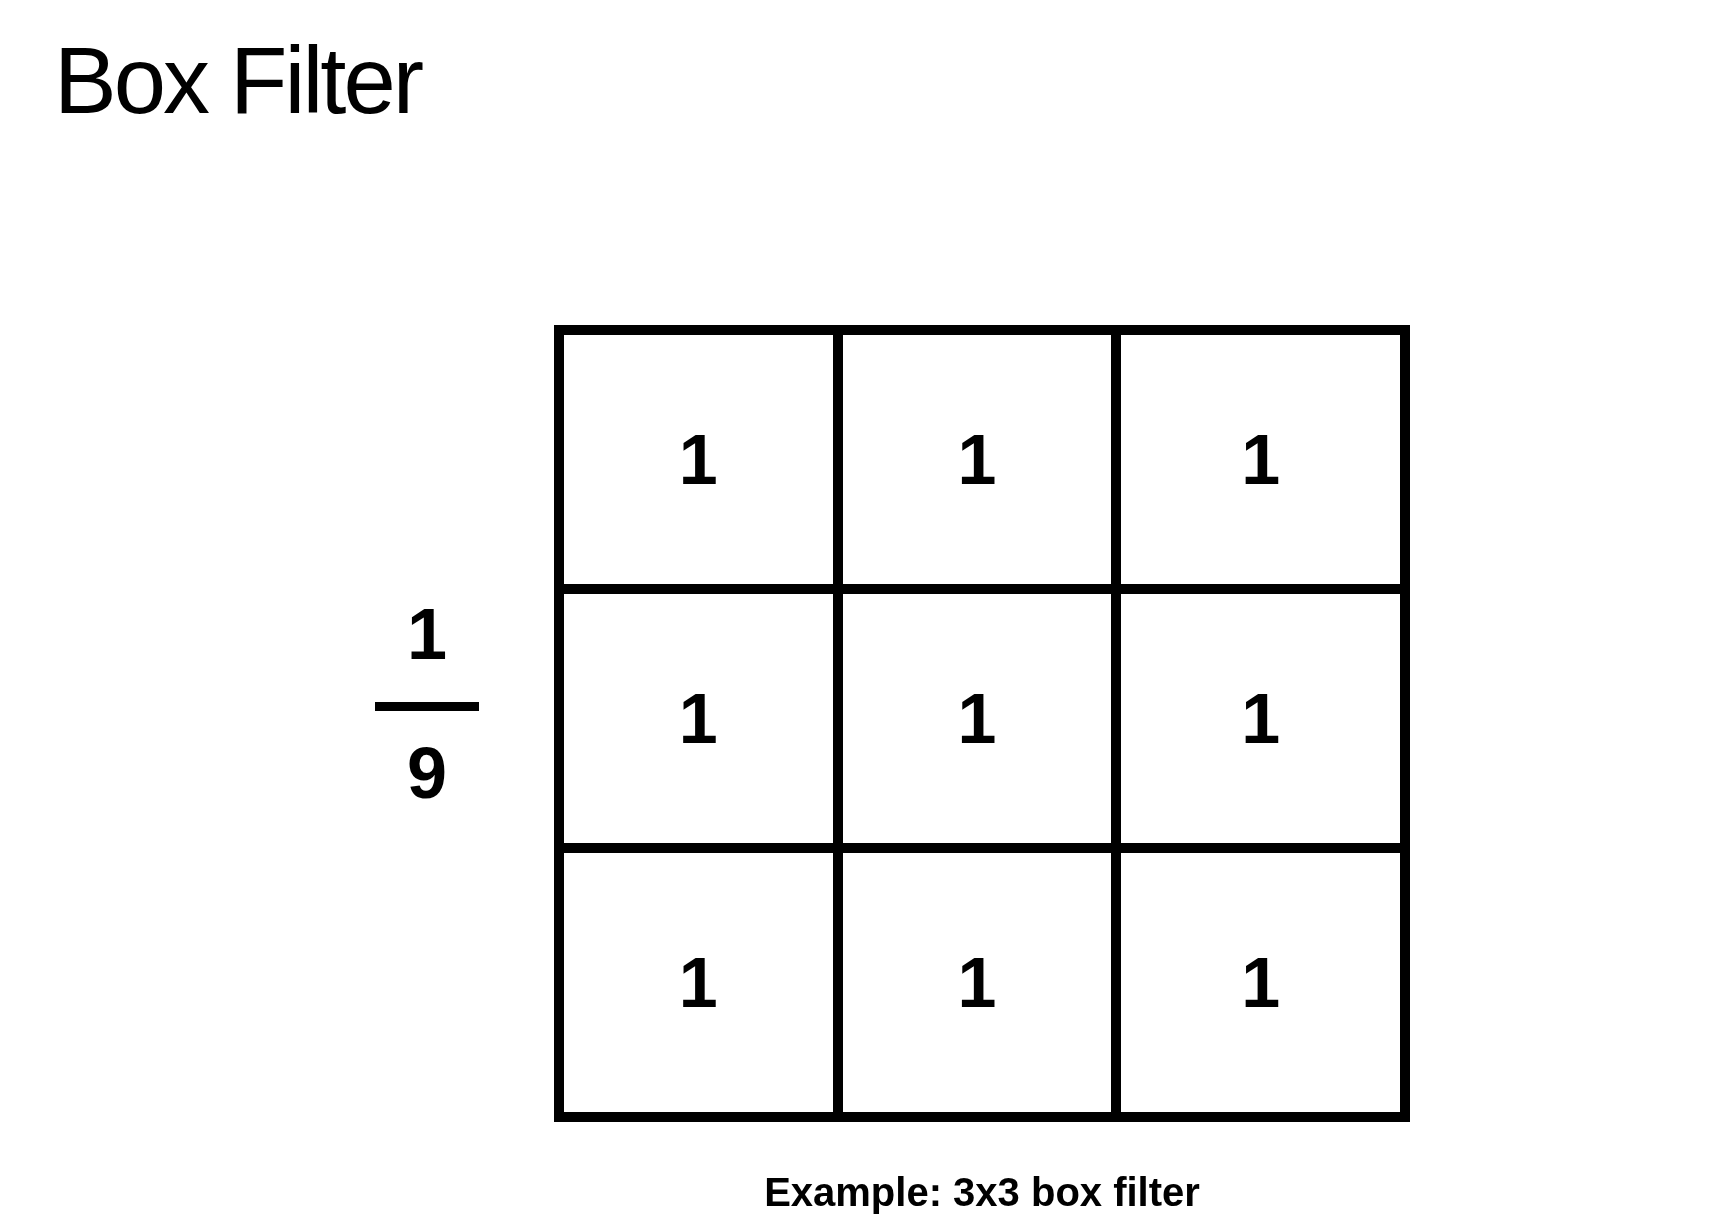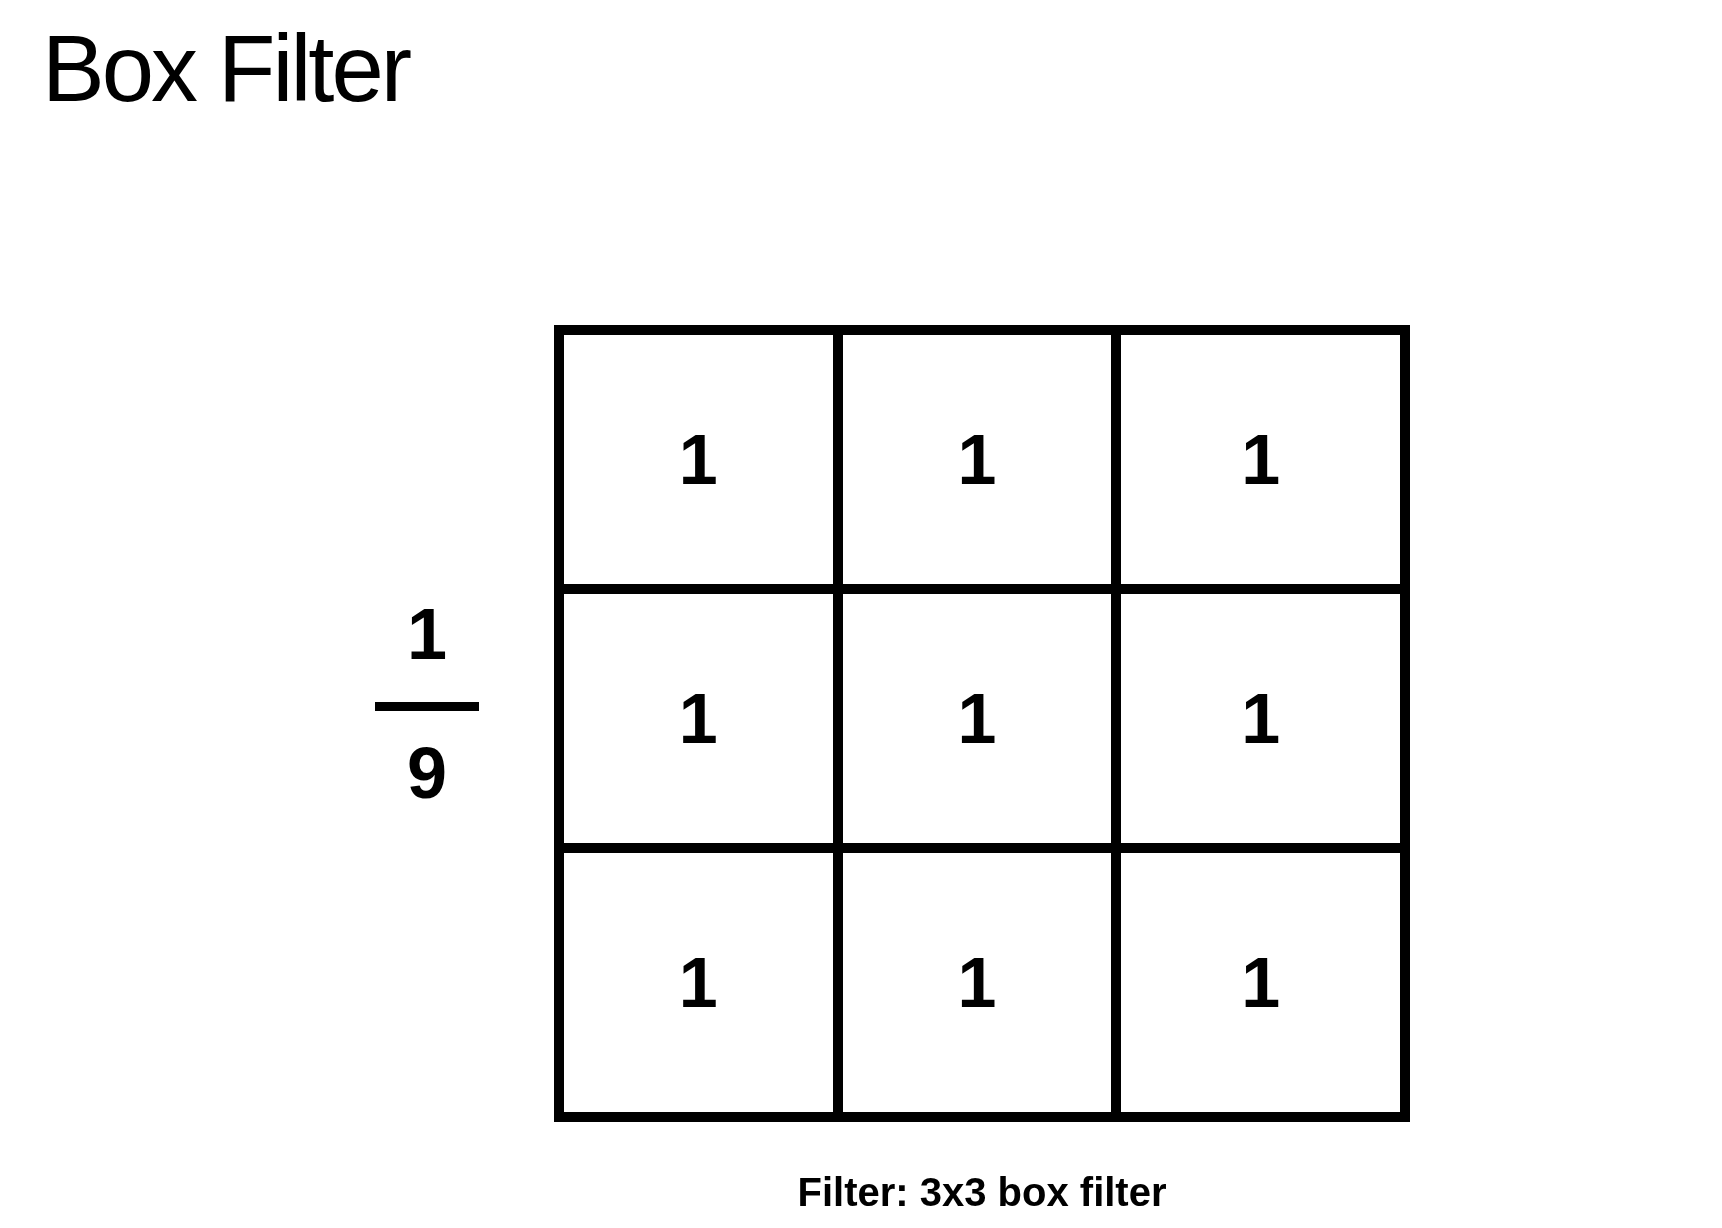--- a/index.html
+++ b/index.html
@@ -19,21 +19,21 @@
     font-family: "Liberation Sans", sans-serif;
     position: relative;
     overflow: hidden;
   }
 
   
   .title {
     position: absolute;
     left: 42px;
     top: 22px;
-    margin: 0;
+    margin: 12px;
     font-size: 94px;
     font-weight: 300;
     letter-spacing: -3px;
     line-height: 1;
     white-space: nowrap;
   }
 
   
   .fraction {
     position: absolute;
@@ -112,13 +112,13 @@
   <div class="kernel-cell">1</div>
   <div class="kernel-cell">1</div>
   <div class="kernel-cell">1</div>
   <div class="kernel-cell">1</div>
   <div class="kernel-cell">1</div>
   <div class="kernel-cell">1</div>
   <div class="kernel-cell">1</div>
   <div class="kernel-cell">1</div>
 </div>
 
-<div class="caption">Filter: 3x3 box filter</div>
+<div class="caption">Example: 3x3 box filter</div>
 
 </body></html>

